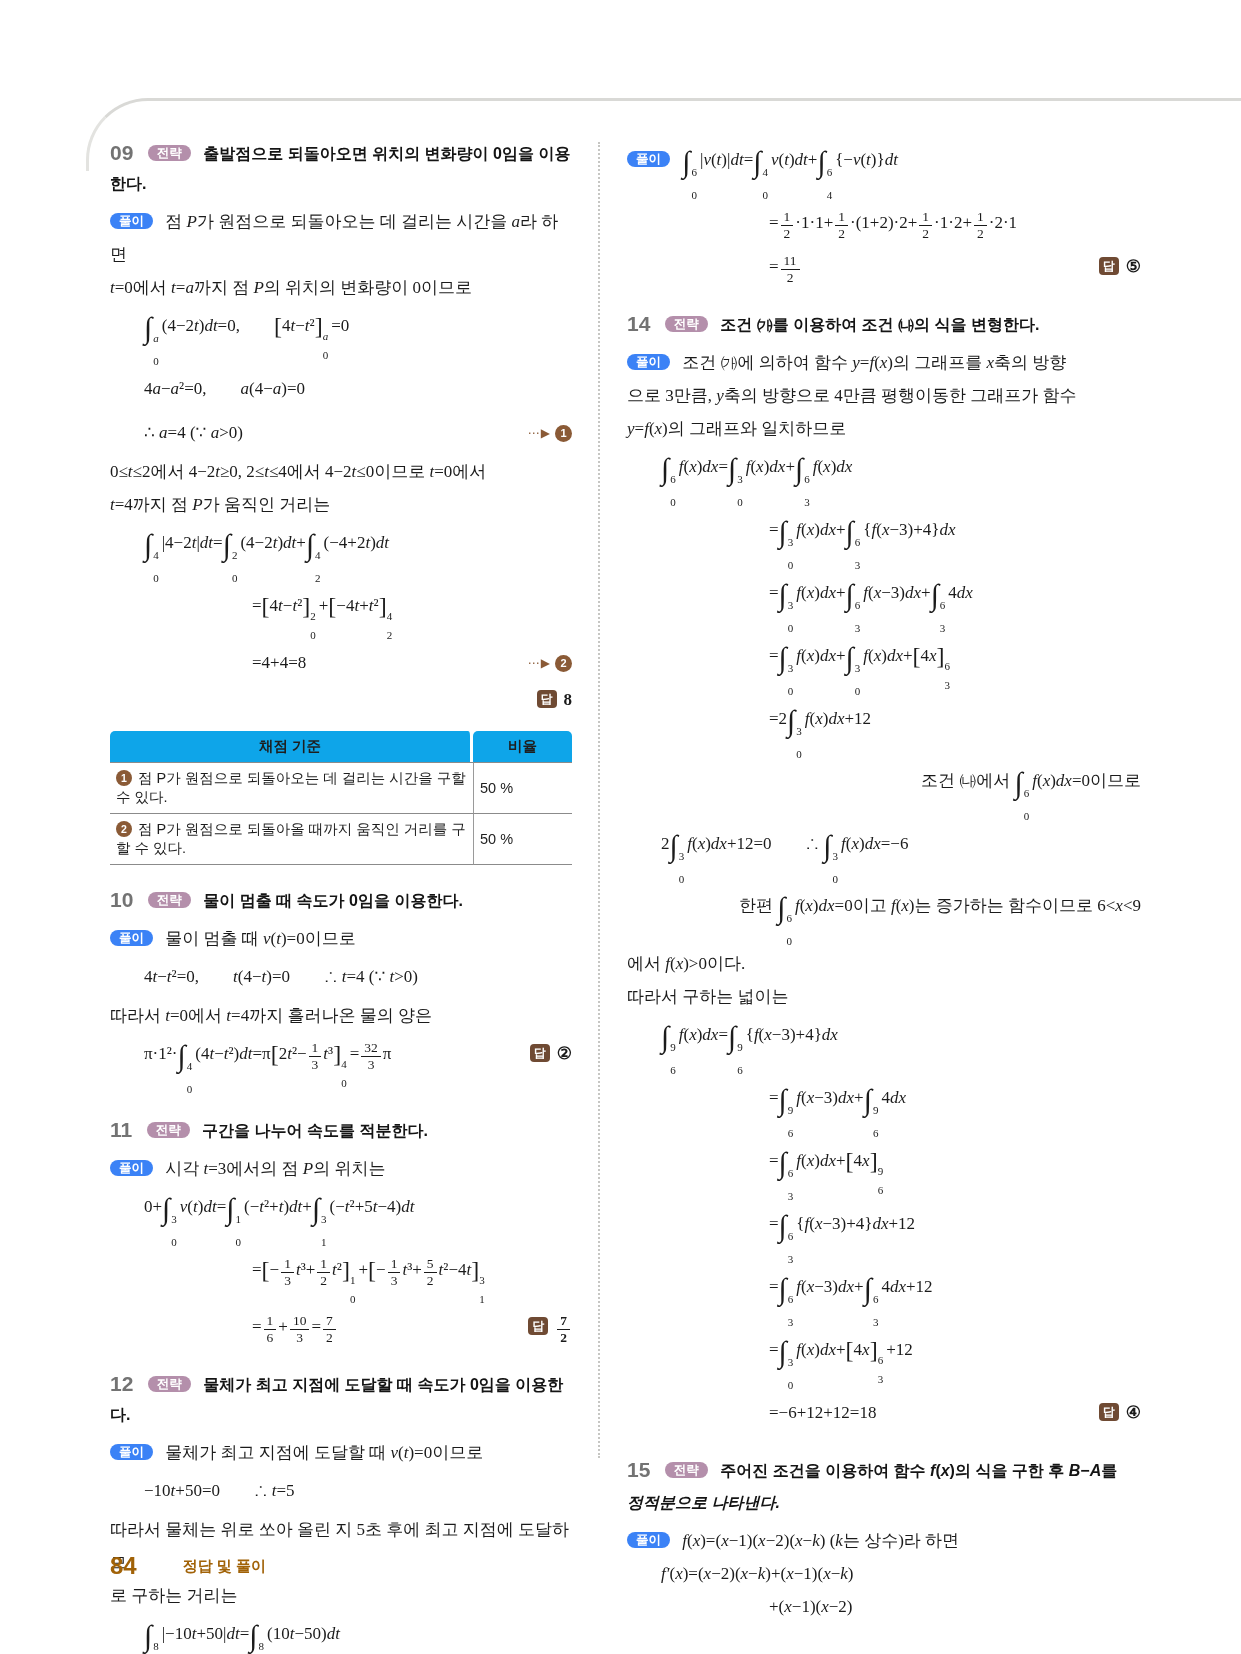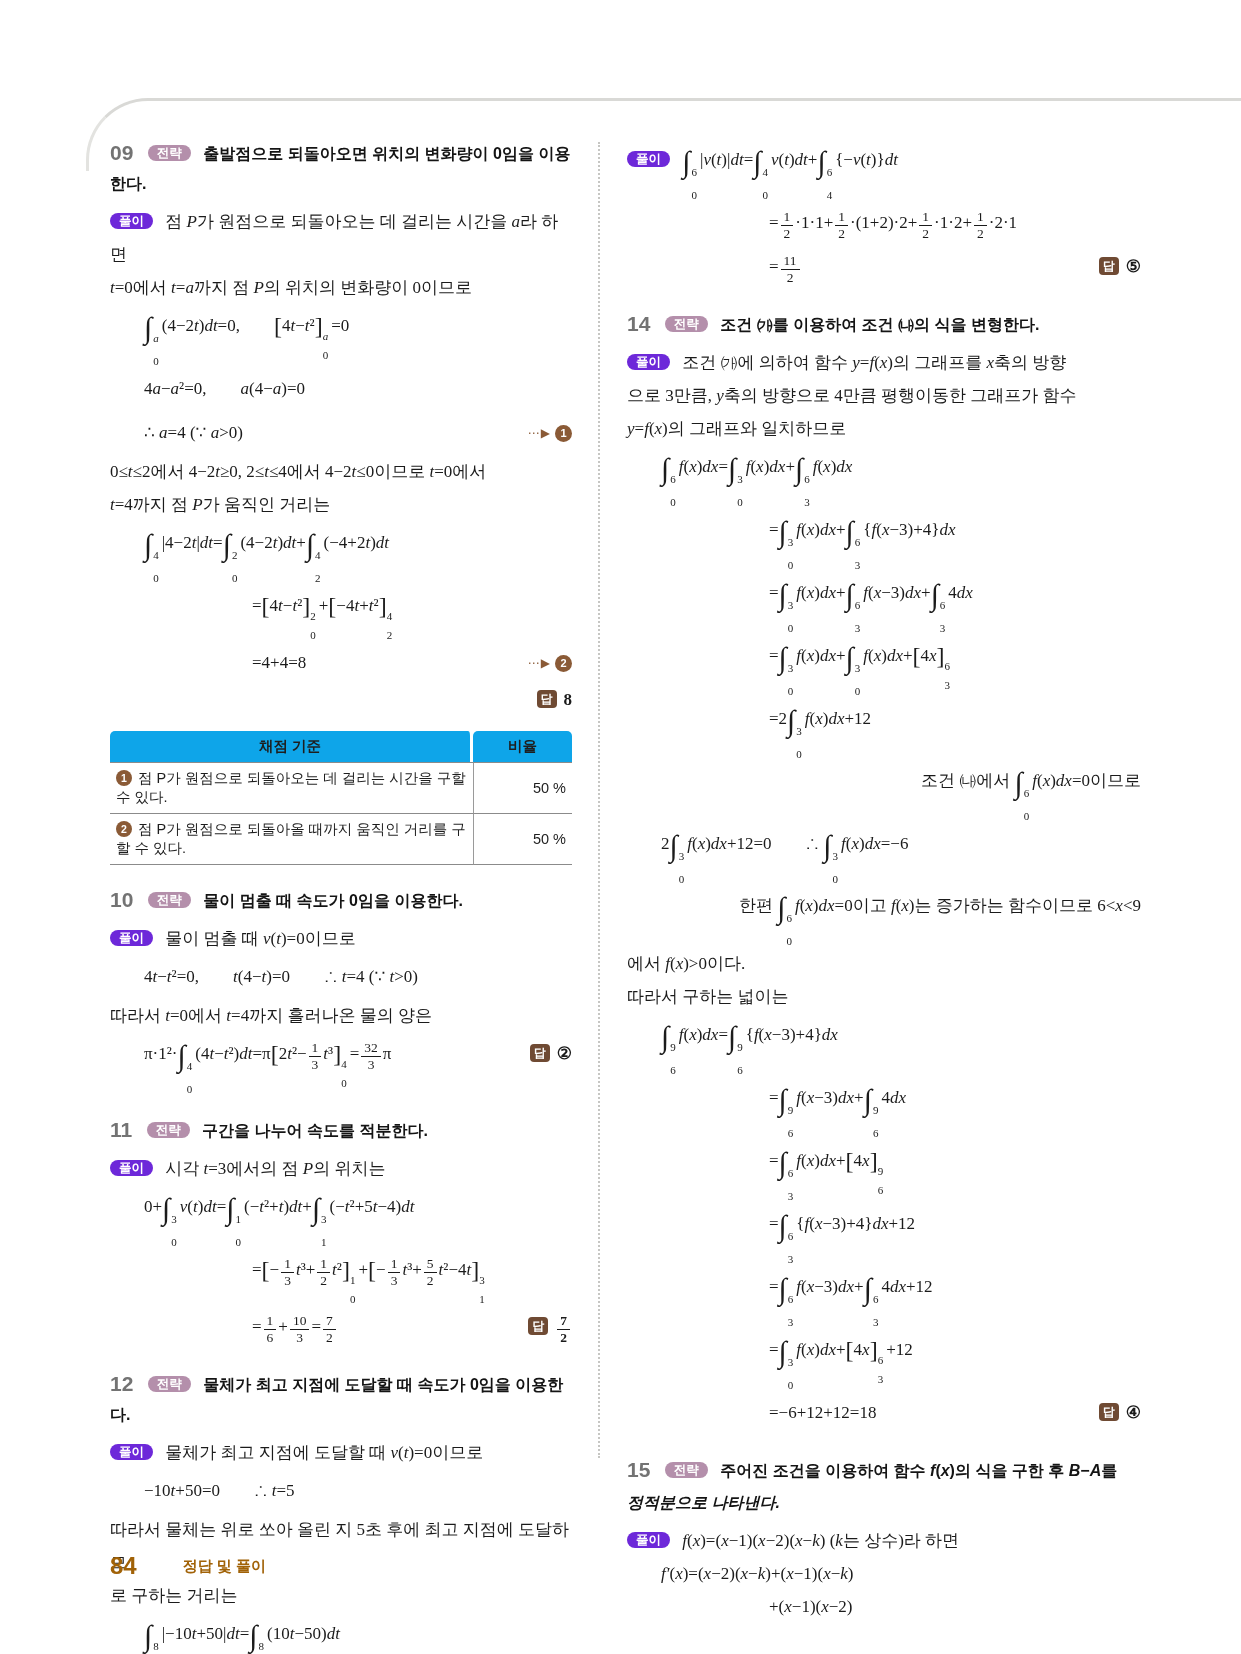--- a/index.html
+++ b/index.html
@@ -24,21 +24,21 @@
     font-family:"Liberation Sans","DejaVu Sans",sans-serif;
     font-weight:700;font-size:16px;line-height:30px;margin-bottom:6px;color:#141414;
   }
   .pnum{color:#737373;font-size:21px;margin-right:10px;vertical-align:-1px;font-family:"Liberation Sans",sans-serif;}
   .pill{
     display:inline-block;font-size:12.5px;font-weight:700;color:#fff;
     padding:0 9px;border-radius:11px;margin-right:8px;vertical-align:2px;line-height:16px;
     font-family:"Liberation Sans","DejaVu Sans",sans-serif;
   }
   .strat{background:#b48fab;}
-  .soln{background:#6d28d9;}
+  .soln{background:#3b82f6;}
   .pline{font-size:17px;line-height:33px;}
   .pline.bm{line-height:42px;text-align:right;}
   .mline{font-size:17px;line-height:44px;}
   .ind1{padding-left:34px;}
   .ind2{padding-left:142px;}
   .cf::after{content:"";display:block;clear:both;}
 
   .mk{float:right;color:#8a5a36;font-size:12px;font-family:"Liberation Sans",sans-serif;letter-spacing:1px;}
   .mknum{
     display:inline-block;width:17px;height:17px;border-radius:50%;background:#8a5a36;color:#fff;
@@ -73,21 +73,21 @@
   
   .gtable{width:100%;margin:16px 0 8px;border-collapse:separate;border-spacing:0;
     font-family:"Liberation Sans","DejaVu Sans",sans-serif;font-size:14.5px;color:#1e1e1e;}
   .gtable th{
     background:#0ea5e9;font-weight:700;text-align:center;padding:6px 0;
     border-radius:5px 5px 0 0;
   }
   .gtable th.c1{border-right:3px solid #ffffff;}
   .gtable td{border-top:1px solid #8b8b8b;padding:6px 6px;}
   .gtable tr:last-child td{border-bottom:1px solid #8b8b8b;}
-  .gtable td.r{border-left:1px solid #9a9a9a;text-align:right;width:86px;}
+  .gtable td.r{border-left:1px solid #9a9a9a;text-align:left;width:86px;}
   .tn{
     display:inline-block;width:16px;height:16px;border-radius:50%;background:#8a5a36;color:#fff;
     text-align:center;line-height:16px;font-size:10.5px;font-weight:700;margin-right:6px;vertical-align:1px;
   }
 
   .footer{position:absolute;left:110px;top:1552px;font-family:Liberation Sans, sans-serif;color:#a16207;}
   .fnum{font-size:24px;font-weight:700;margin-right:46px;}
   .ftitle{font-size:15px;font-weight:700;vertical-align:3px;}
 </style>
 </head>

